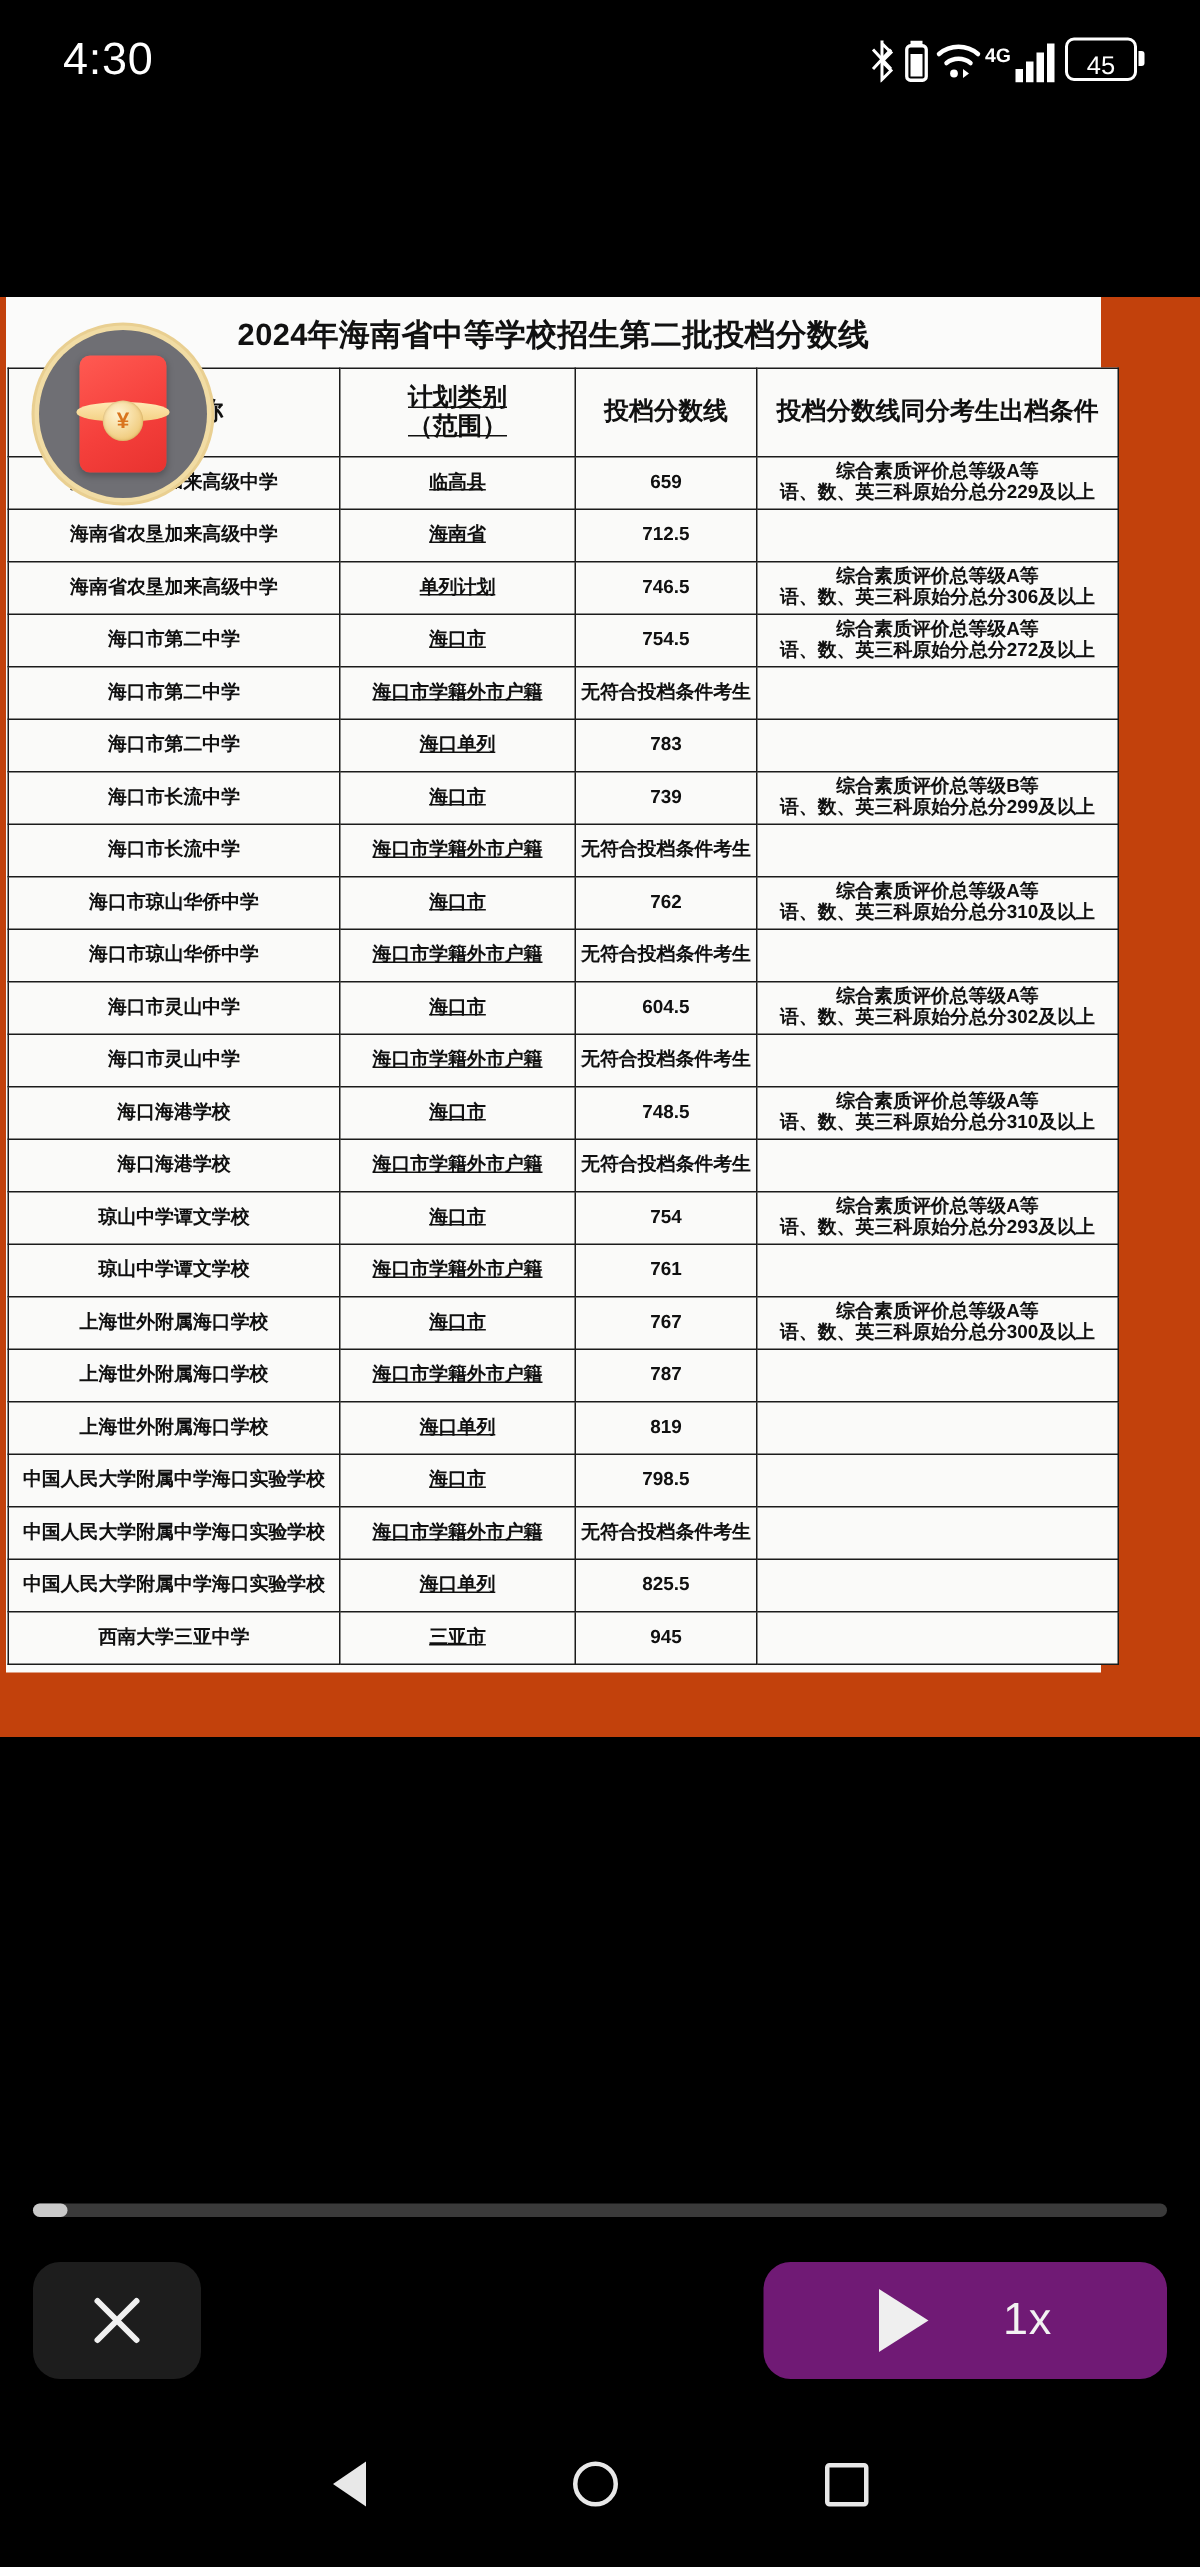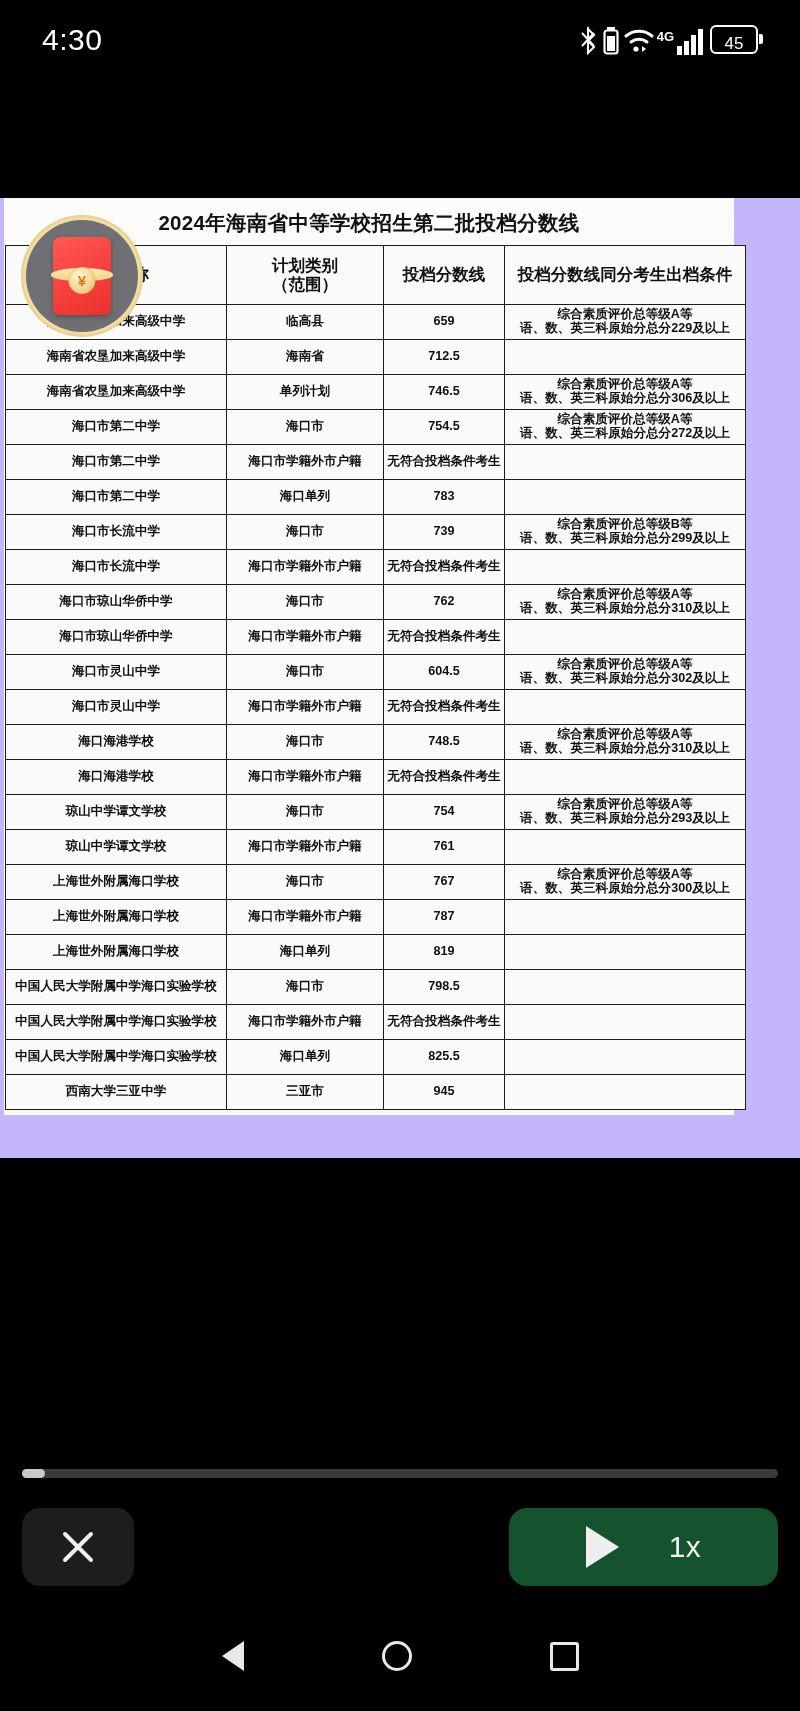--- a/index.html
+++ b/index.html
@@ -26,21 +26,21 @@
   }
   .batt:after{
     content:"";position:absolute;right:-7px;top:7px;width:4px;height:10px;
     background:#fff;border-radius:0 2px 2px 0;
   }
   .batt span{font-size:17px;line-height:1;color:#fff;font-weight:500;}
 
   
   .photo{
     position:absolute;left:0;top:198px;width:800px;height:960px;
-    background:#c4b5fd;
+    background:#c2410c;
   }
   .sheet{
     position:absolute;left:4px;top:0;width:730px;background:#fbfbfa;
     box-sizing:border-box;padding:0;
   }
   .title{
     text-align:center;font-size:20.5px;font-weight:bold;color:#111;
     padding:11px 0 8px 0;letter-spacing:.3px;
   }
 
@@ -54,21 +54,21 @@
     padding:2px 1px;
   }
   table.grid th{
     font-size:16.5px;font-weight:bold;height:54px;line-height:1.18;
   }
   table.grid td{font-size:12.6px;font-weight:bold;height:30px;line-height:1.1;}
   td.cond{font-size:11.4px;line-height:1.25;font-weight:bold;}
   td.cond .l1{display:block;}
   td.cond .l2{display:block;}
   .c1{width:218px;}
-  .c2{width:154px;}
+  .c2{width:154px;text-decoration:underline;}
   .c3{width:118px;}
   .c4{width:238px;}
 
   
   .hongbao{
     position:absolute;left:22px;top:22px;width:112px;height:112px;
     border-radius:50%;
     background:#6f6f74;
     box-shadow:0 0 0 3px #f1dca4, 0 0 0 5px #e9cf91;
     display:flex;align-items:center;justify-content:center;
@@ -104,21 +104,21 @@
 
   .btn-close{
     position:absolute;left:22px;top:1508px;width:112px;height:78px;
     border-radius:18px;background:#1d1d1d;
     display:flex;align-items:center;justify-content:center;
   }
   .btn-close svg{display:block;}
 
   .btn-play{
     position:absolute;left:509px;top:1508px;width:269px;height:78px;
-    border-radius:18px;background:#14532d;
+    border-radius:18px;background:#701a75;
     display:flex;align-items:center;justify-content:center;gap:50px;
   }
   .play-tri{
     width:0;height:0;border-style:solid;border-width:21px 0 21px 33px;
     border-color:transparent transparent transparent #efefef;
   }
   .speed{color:#f2f2f2;font-size:30px;font-weight:500;letter-spacing:.5px;}
 
   
   .navbar{

